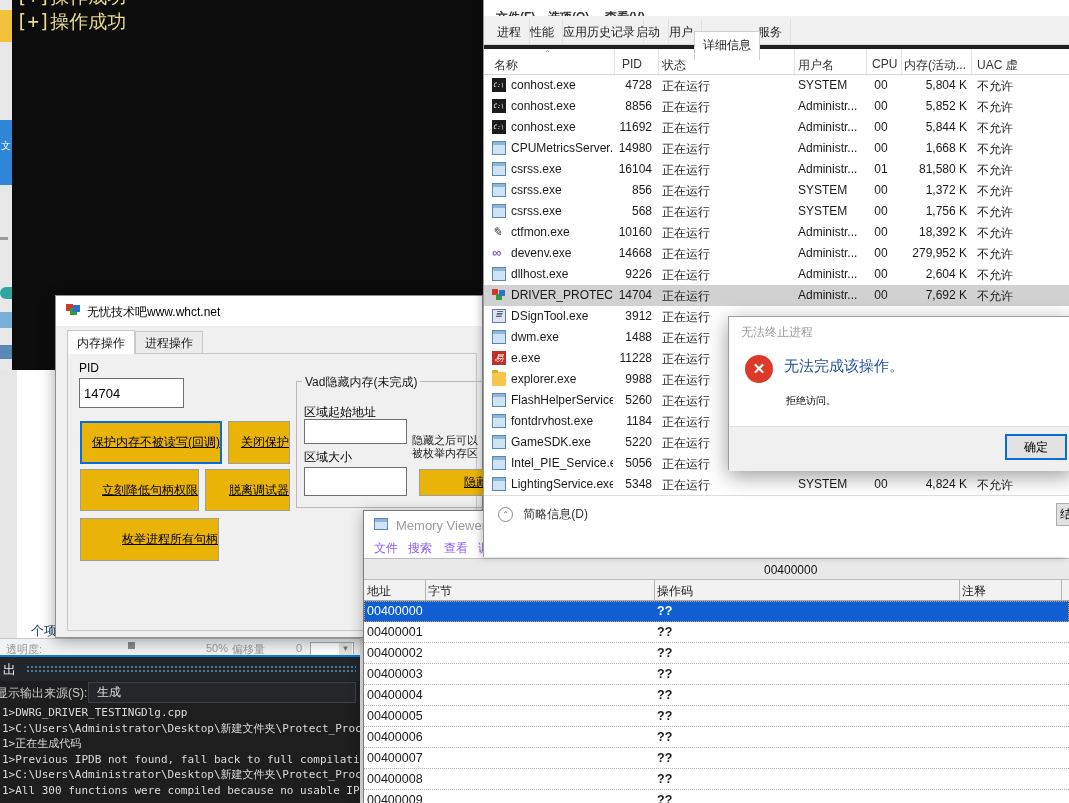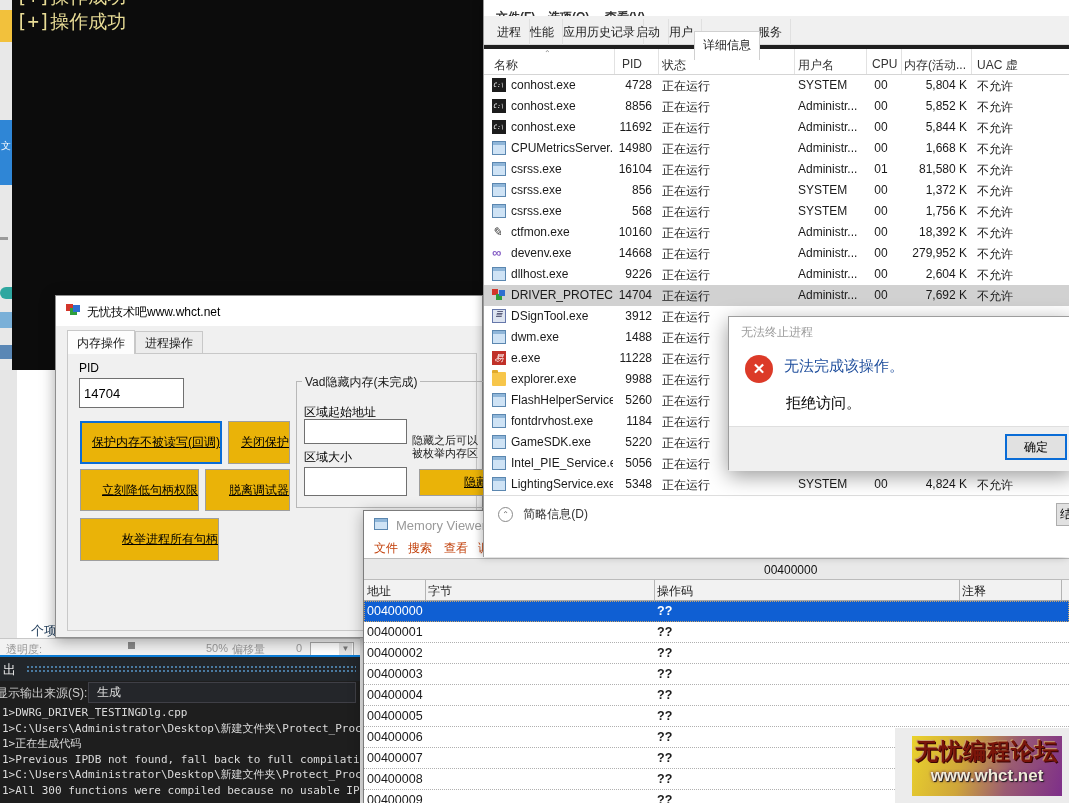--- a/index.html
+++ b/index.html
@@ -63,21 +63,21 @@
   .grp-label { position:absolute; background:#f0f0f0; padding:0 3px; font-size:12px; }
   .note { position:absolute; font-size:11px; line-height:13px; white-space:nowrap; }
 
   
   .mv { left:363px; top:510px; width:706px; height:293px; background:#fff; border:1px solid #7c7c7c; border-right:none; box-shadow:0 3px 14px rgba(0,0,0,.3); }
   .mv-titlebar { position:relative; height:27px; background:#fff; }
   .mv-title { position:absolute; left:32px; top:7px; color:#9a9a9a; font-size:13px; }
   .ic-win16 { position:absolute; left:10px; top:7px; width:14px; height:12px; border:1px solid #5b87b0; background:#cfe3f5; }
   .ic-win16:before { content:""; position:absolute; left:0; top:0; width:100%; height:3px; background:#8fb6d9; }
   .mv-menubar { position:relative; height:20px; background:#fff; }
-  .mv-menu { position:absolute; top:2px; font-size:12px; color:#c2410c; }
+  .mv-menu { position:absolute; top:2px; font-size:12px; color:#8b5cf6; }
   .mv-addrbar { position:relative; height:22px; background:#e9e9e9; border-top:1px solid #bbb; border-bottom:1px solid #bbb; }
   .mv-addr { position:absolute; left:400px; top:4px; font-size:12px; color:#111; }
   .mv-header { position:relative; height:21px; background:#f2f2f2; border-bottom:1px solid #a8a8a8; }
   .mv-hcell { position:absolute; top:3px; font-size:12px; color:#222; }
   .mv-vline { position:absolute; top:0; bottom:0; width:1px; background:#b4b4b4; }
   .mv-rows { position:relative; }
   .mv-row { position:relative; height:21px; border-bottom:1px dotted #b0b0b0; background:#fff; }
   .mv-row .a { position:absolute; left:3px; top:3px; font-size:12.5px; }
   .mv-row .o { position:absolute; left:293px; top:3px; font-weight:bold; font-size:12.5px; }
   .mv-row .b { position:absolute; left:64px; top:3px; font-size:12.5px; }
@@ -131,21 +131,21 @@
   .tm-fewer { position:absolute; left:14px; top:10px; }
   .chev-circle { display:inline-block; width:15px; height:15px; border:1px solid #8a8a8a; border-radius:50%; color:#666; font-size:8px; line-height:14px; text-align:center; vertical-align:middle; }
   .tm-fewer-label { margin-left:7px; font-size:12px; color:#333; vertical-align:middle; }
   .tm-endtask { position:absolute; right:-2px; top:7px; width:15px; height:23px; background:#e1e1e1; border:1px solid #adadad; overflow:hidden; font-size:12px; line-height:21px; padding-left:3px; color:#000; }
 
   
   .err { left:728px; top:316px; width:345px; height:154px; background:#fff; border:1px solid #9d9d9d; box-shadow:0 6px 20px rgba(0,0,0,.4); }
   .err-title { position:absolute; left:12px; top:7px; color:#9c9c9c; font-size:12px; }
   .err-xcircle { position:absolute; left:16px; top:38px; width:28px; height:28px; border-radius:50%; background:#dc3a28; color:#fff; font-size:15px; font-weight:bold; text-align:center; line-height:27px; }
   .err-msg { position:absolute; left:55px; top:40px; color:#1f4e9c; font-size:15px; }
-  .err-detail { position:absolute; left:57px; top:77px; color:#000; font-size:15px; }
+  .err-detail { position:absolute; left:57px; top:77px; color:#000; font-size:10px; }
   .err-btnstrip { position:absolute; left:0; right:0; top:109px; height:45px; background:#f0f0f0; border-top:1px solid #dfdfdf; }
   .err-ok { position:absolute; left:276px; top:7px; width:62px; height:26px; background:#e1e1e1; border:2px solid #0a6cd6; font-size:12px; text-align:center; line-height:22px; }
 
   
   .wm-pad { left:895px; top:728px; width:174px; height:75px; background:#ececec; }
   .wm { position:absolute; left:17px; top:8px; width:150px; height:60px; text-align:center;
         background:linear-gradient(105deg,#ead22c 0%,#cfa63a 35%,#9a5b72 65%,#7e2f8a 100%); }
   .wm-l1 { font-size:23px; font-weight:bold; color:#7a150a; letter-spacing:1px; line-height:30px;
            text-shadow:1px 1px 0 #3a0505,-1px -1px 0 #caa06a; white-space:nowrap; }
   .wm-l2 { font-size:17px; font-weight:bold; color:#f0ead8; line-height:20px;
@@ -602,20 +602,14 @@
   <div class="abs err">
     <span class="err-title">无法终止进程</span>
     <span class="err-xcircle">✕</span>
     <span class="err-msg">无法完成该操作。</span>
     <span class="err-detail">拒绝访问。</span>
     <div class="err-btnstrip">
       <button class="err-ok">确定</button>
     </div>
   </div>
 
-  <div class="abs wm-pad">
-    <div class="wm">
-      <div class="wm-l1">无忧编程论坛</div>
-      <div class="wm-l2">www.whct.net</div>
-    </div>
-  </div>
 
 </div>
 
 </body></html>

